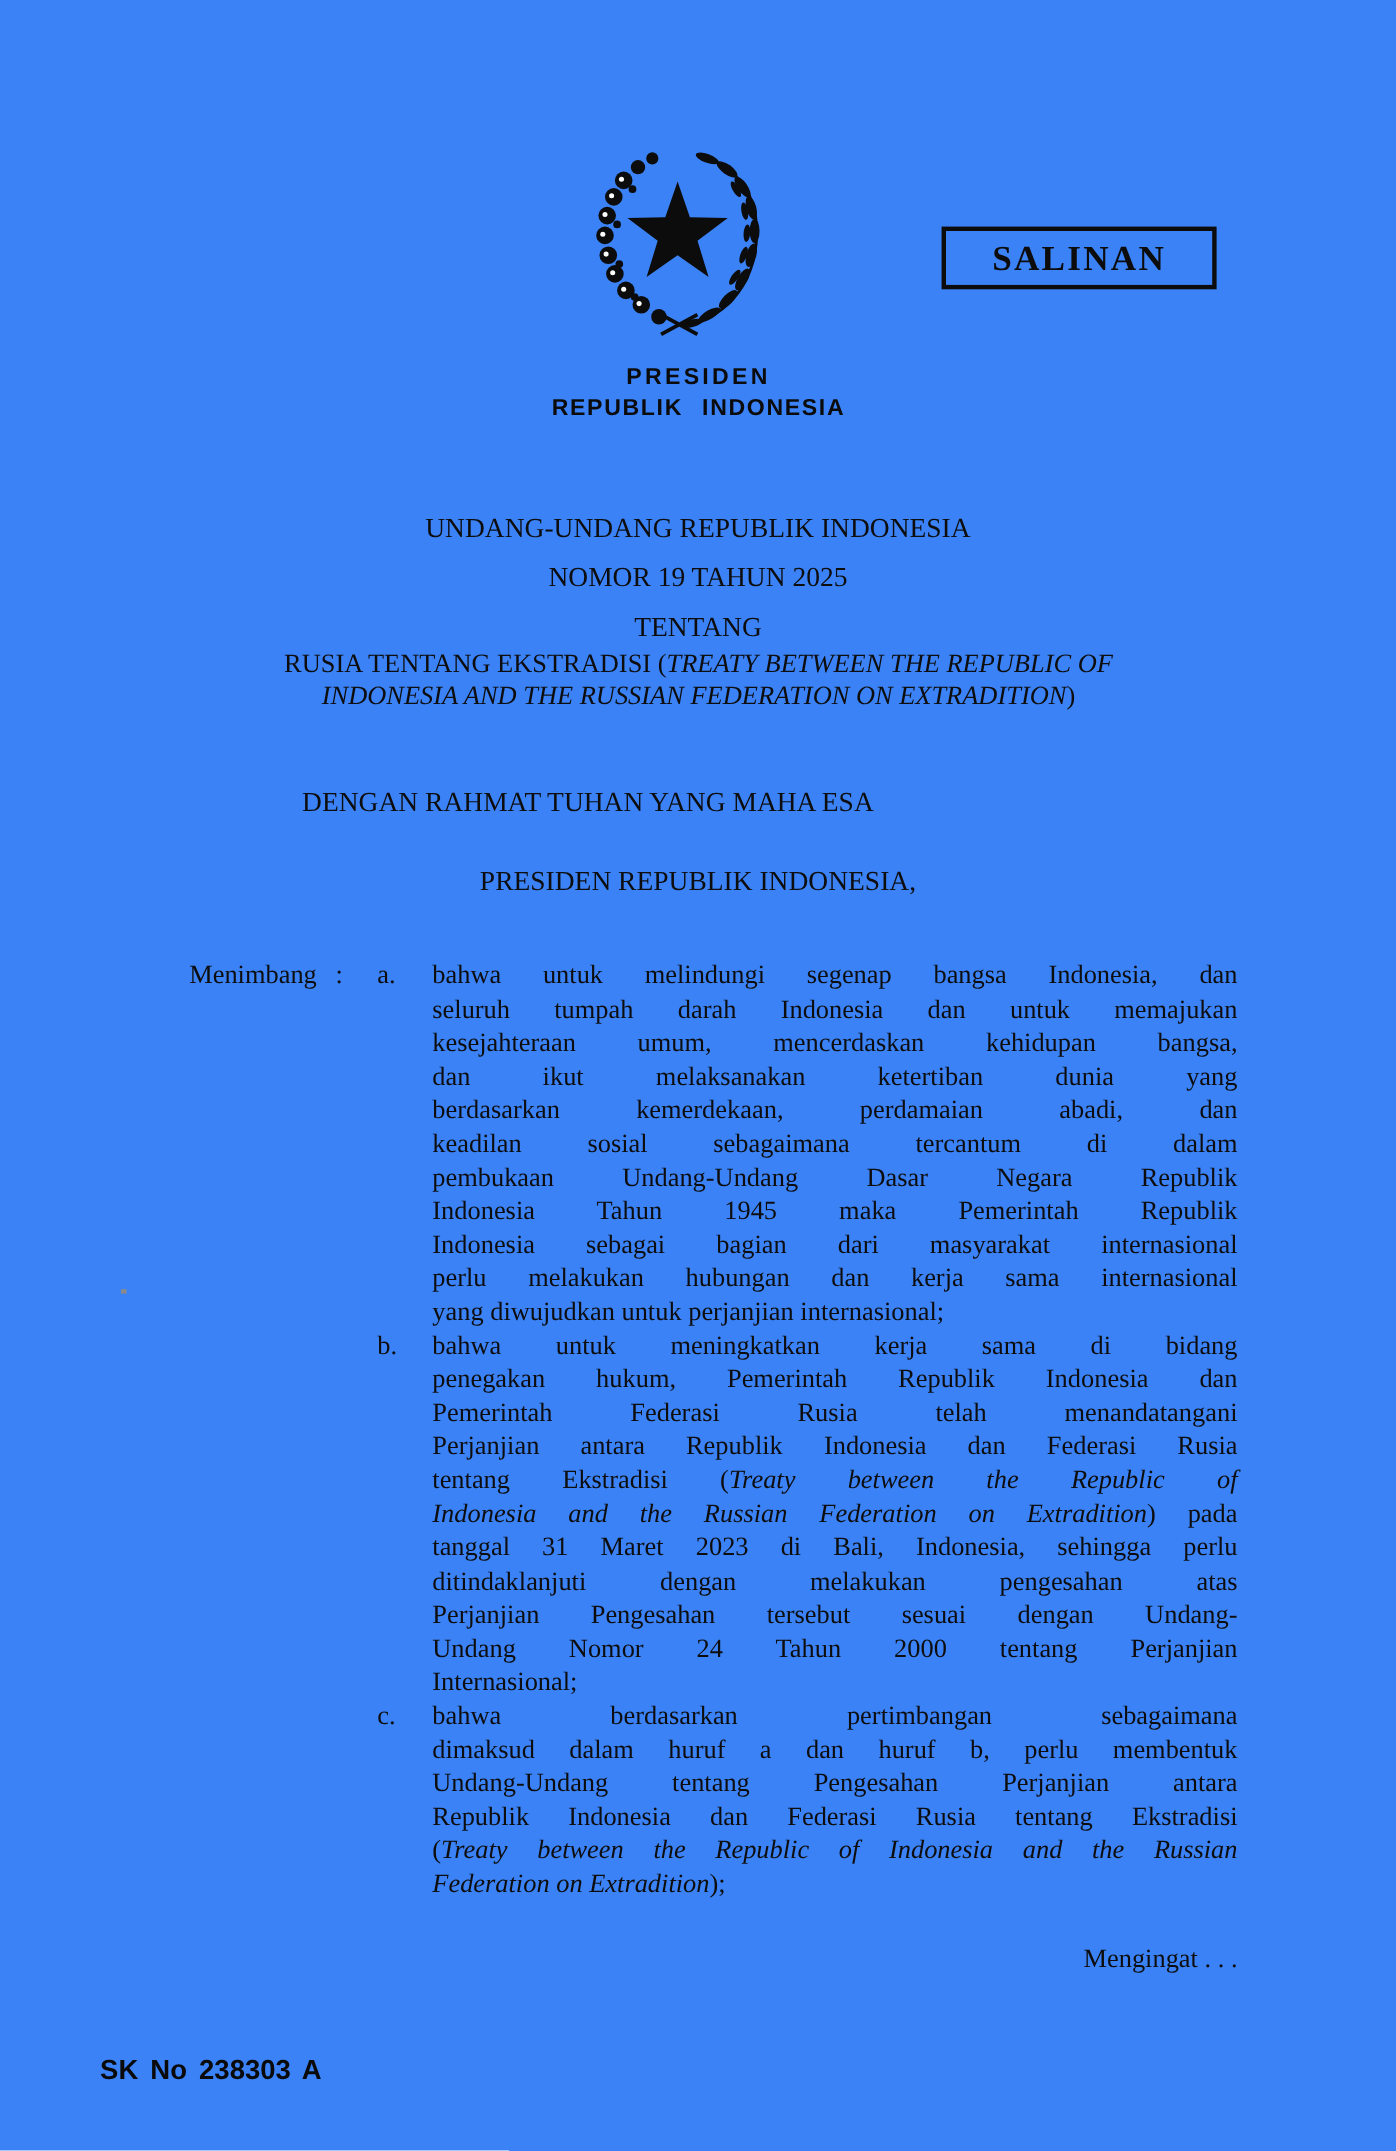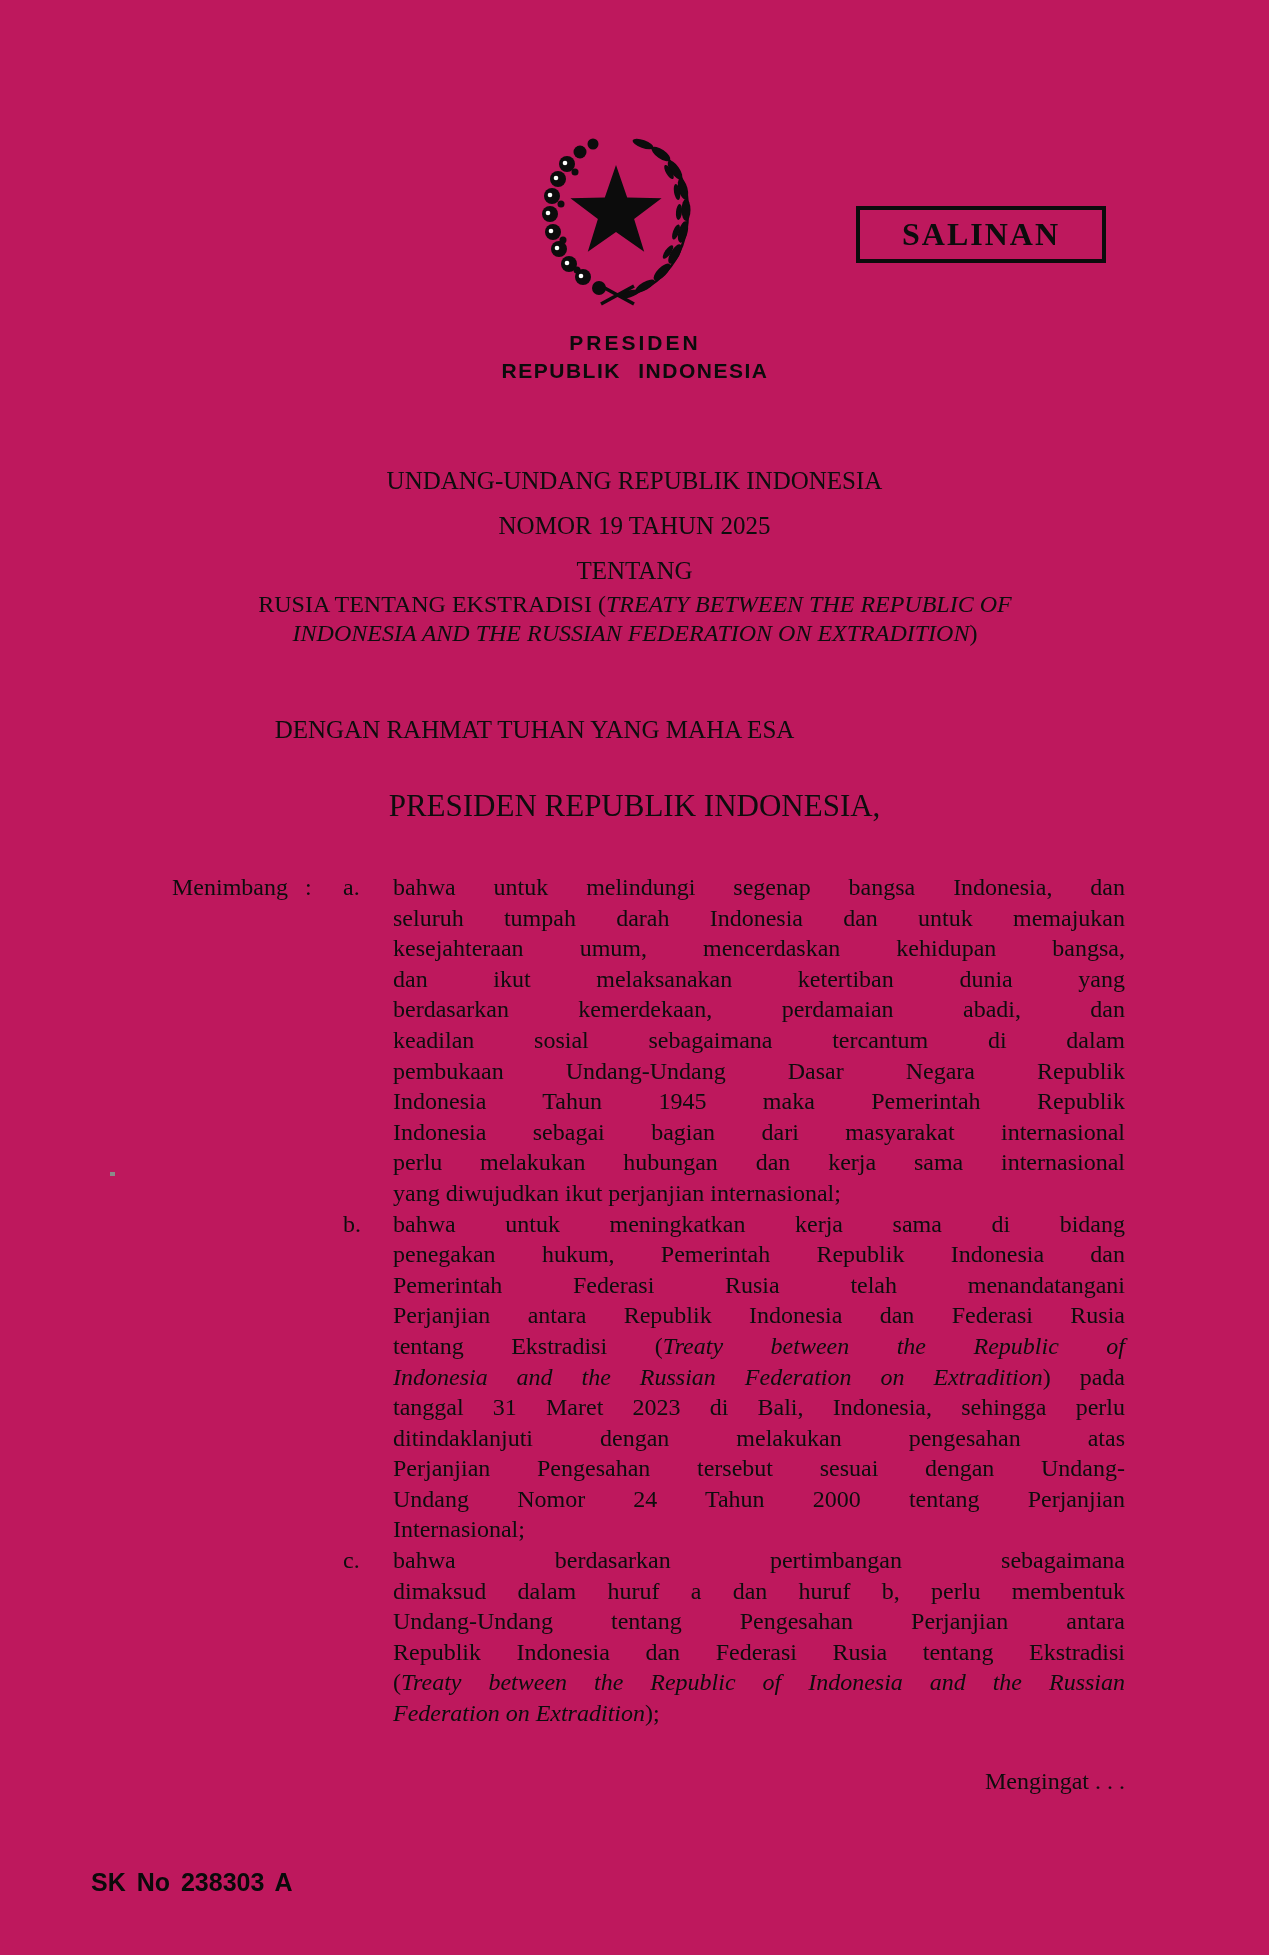--- a/index.html
+++ b/index.html
@@ -1,19 +1,19 @@
 <!DOCTYPE html>
 <html><head>
 <meta charset="utf-8">
 <style>
   * { margin:0; padding:0; box-sizing:border-box; }
   html,body { background:#ffffff; }
   .page {
     position:relative; width:1269px; height:1955px;
-    background:#be185d; color:#0d0d0d; overflow:hidden;
+    background:#3b82f6; color:#0d0d0d; overflow:hidden;
     font-family:"Liberation Serif", serif;
   }
   
   .emblem { position:absolute; left:531px; top:132px; width:172px; height:180px; }
   
   .stamp {
     position:absolute; left:856px; top:206px; width:250px; height:57px;
     border:4px solid #0c0c0c; display:flex; align-items:center; justify-content:center;
   }
   .stamp-label {
@@ -34,21 +34,21 @@
   }
   .subject {
     position:absolute; left:100px; top:590px; width:1070px; text-align:center;
     font-size:24px; line-height:29px;
   }
   .sline { white-space:nowrap; }
   .invocation {
     position:absolute; left:0; top:716px; width:1069px; text-align:center; font-size:25px;
   }
   .authority {
-    position:absolute; left:0; top:788px; width:1269px; text-align:center; font-size:31px;
+    position:absolute; left:0; top:788px; width:1269px; text-align:center; font-size:25px;
   }
   
   .consider-label { position:absolute; left:140px; top:872px; font-size:24px; line-height:30.6px;margin-left:32px; }
   .consider-colon { position:absolute; left:305px; top:872px; font-size:24px; line-height:30.6px; }
   .consider-items { position:absolute; left:343px; top:872px; width:782px; }
   .citem { display:flex; }
   .cmarker { width:50px; font-size:24px; line-height:30.6px; flex:0 0 50px; }
   .cbody { width:732px; flex:1; }
   .tline {
     font-size:24px; line-height:30.6px;
@@ -162,21 +162,21 @@
           <div class="tline"><span>bahwa untuk melindungi segenap bangsa Indonesia, dan</span></div>
           <div class="tline"><span>seluruh tumpah darah Indonesia dan untuk memajukan</span></div>
           <div class="tline"><span>kesejahteraan umum, mencerdaskan kehidupan bangsa,</span></div>
           <div class="tline"><span>dan ikut melaksanakan ketertiban dunia yang</span></div>
           <div class="tline"><span>berdasarkan kemerdekaan, perdamaian abadi, dan</span></div>
           <div class="tline"><span>keadilan sosial sebagaimana tercantum di dalam</span></div>
           <div class="tline"><span>pembukaan Undang-Undang Dasar Negara Republik</span></div>
           <div class="tline"><span>Indonesia Tahun 1945 maka Pemerintah Republik</span></div>
           <div class="tline"><span>Indonesia sebagai bagian dari masyarakat internasional</span></div>
           <div class="tline"><span>perlu melakukan hubungan dan kerja sama internasional</span></div>
-          <div class="tline tlast"><span>yang diwujudkan ikut perjanjian internasional;</span></div>
+          <div class="tline tlast"><span>yang diwujudkan untuk perjanjian internasional;</span></div>
         </div>
       </div>
       <div class="citem">
         <div class="cmarker">b.</div>
         <div class="cbody">
           <div class="tline"><span>bahwa untuk meningkatkan kerja sama di bidang</span></div>
           <div class="tline"><span>penegakan hukum, Pemerintah Republik Indonesia dan</span></div>
           <div class="tline"><span>Pemerintah Federasi Rusia telah menandatangani</span></div>
           <div class="tline"><span>Perjanjian antara Republik Indonesia dan Federasi Rusia</span></div>
           <div class="tline"><span>tentang Ekstradisi (</span><span class="it">Treaty between the Republic of</span></div>

